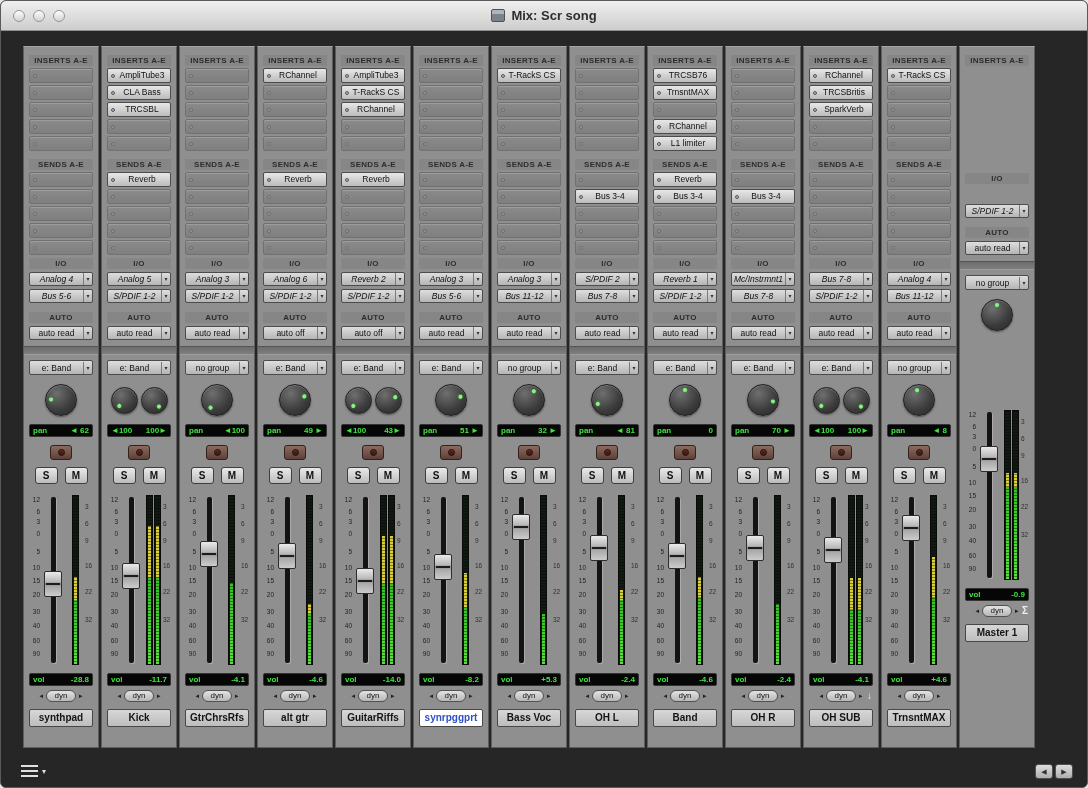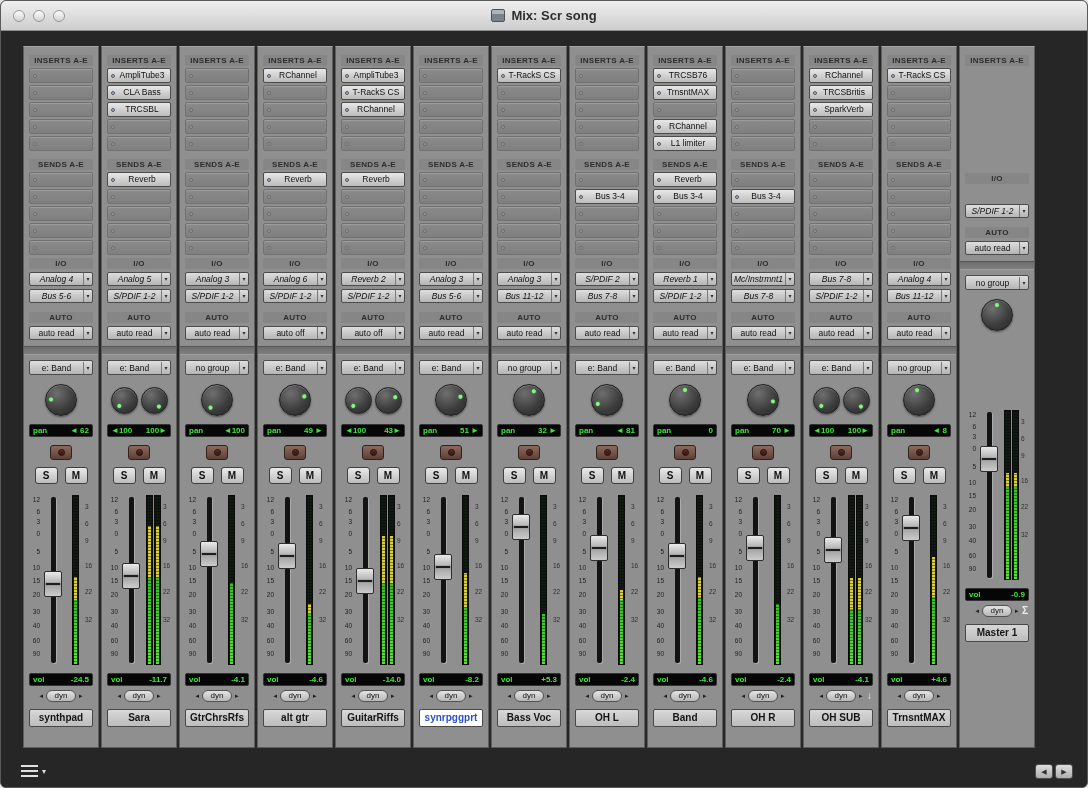--- a/index.html
+++ b/index.html
@@ -248,21 +248,21 @@
               <span class="sc-lbl" style="top: 5%;">3</span>
               <span class="sc-lbl" style="top: 15%;">6</span>
               <span class="sc-lbl" style="top: 25%;">9</span>
               <span class="sc-lbl" style="top: 40%;">16</span>
               <span class="sc-lbl" style="top: 55%;">22</span>
               <span class="sc-lbl" style="top: 72%;">32</span>
             </div>
           </div>
           <div class="disp vol-disp">
             <span class="d-l">vol</span>
-            <span class="d-r">-24.5</span>
+            <span class="d-r">-28.8</span>
           </div>
           <div class="dyn-row">
             <span class="nudge">◂</span>
             <div class="dyn-pill">dyn</div>
             <span class="nudge">▸</span>
           </div>
           <div class="name-plate">synthpad</div>
         </div>
         <div class="strip">
           <div class="sec-h">INSERTS A-E</div>
@@ -391,21 +391,21 @@
           </div>
           <div class="disp vol-disp">
             <span class="d-l">vol</span>
             <span class="d-r">-11.7</span>
           </div>
           <div class="dyn-row">
             <span class="nudge">◂</span>
             <div class="dyn-pill">dyn</div>
             <span class="nudge">▸</span>
           </div>
-          <div class="name-plate">Sara</div>
+          <div class="name-plate">Kick</div>
         </div>
         <div class="strip">
           <div class="sec-h">INSERTS A-E</div>
           <div class="slots">
             <div class="slot empty">
               <span class="dot"></span>
             </div>
             <div class="slot empty">
               <span class="dot"></span>
             </div>

